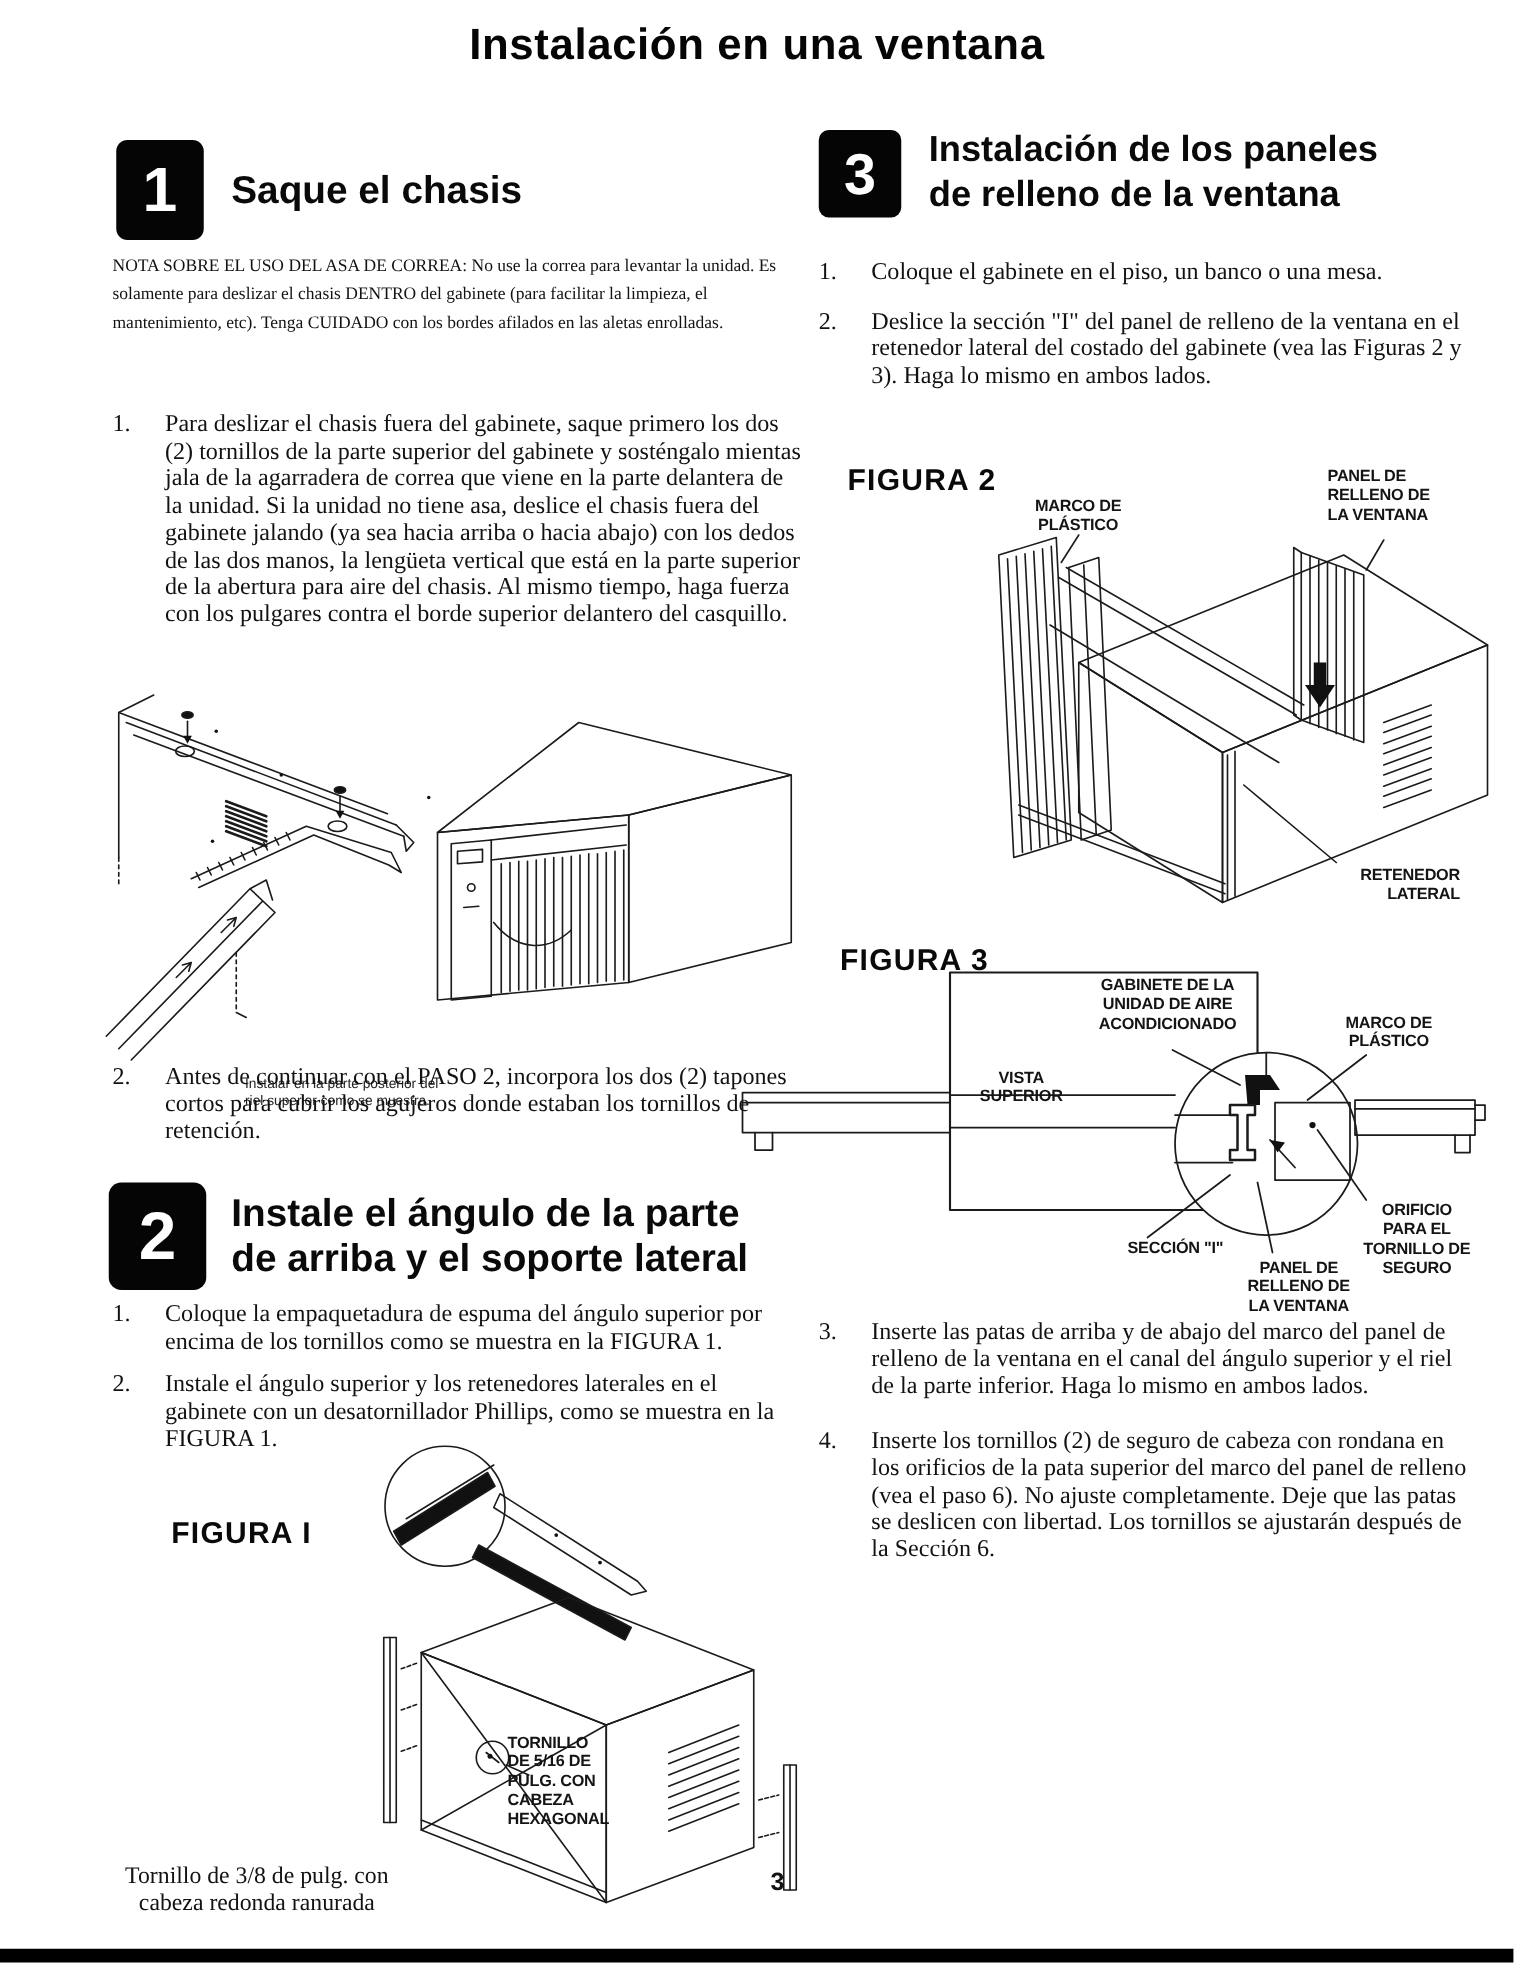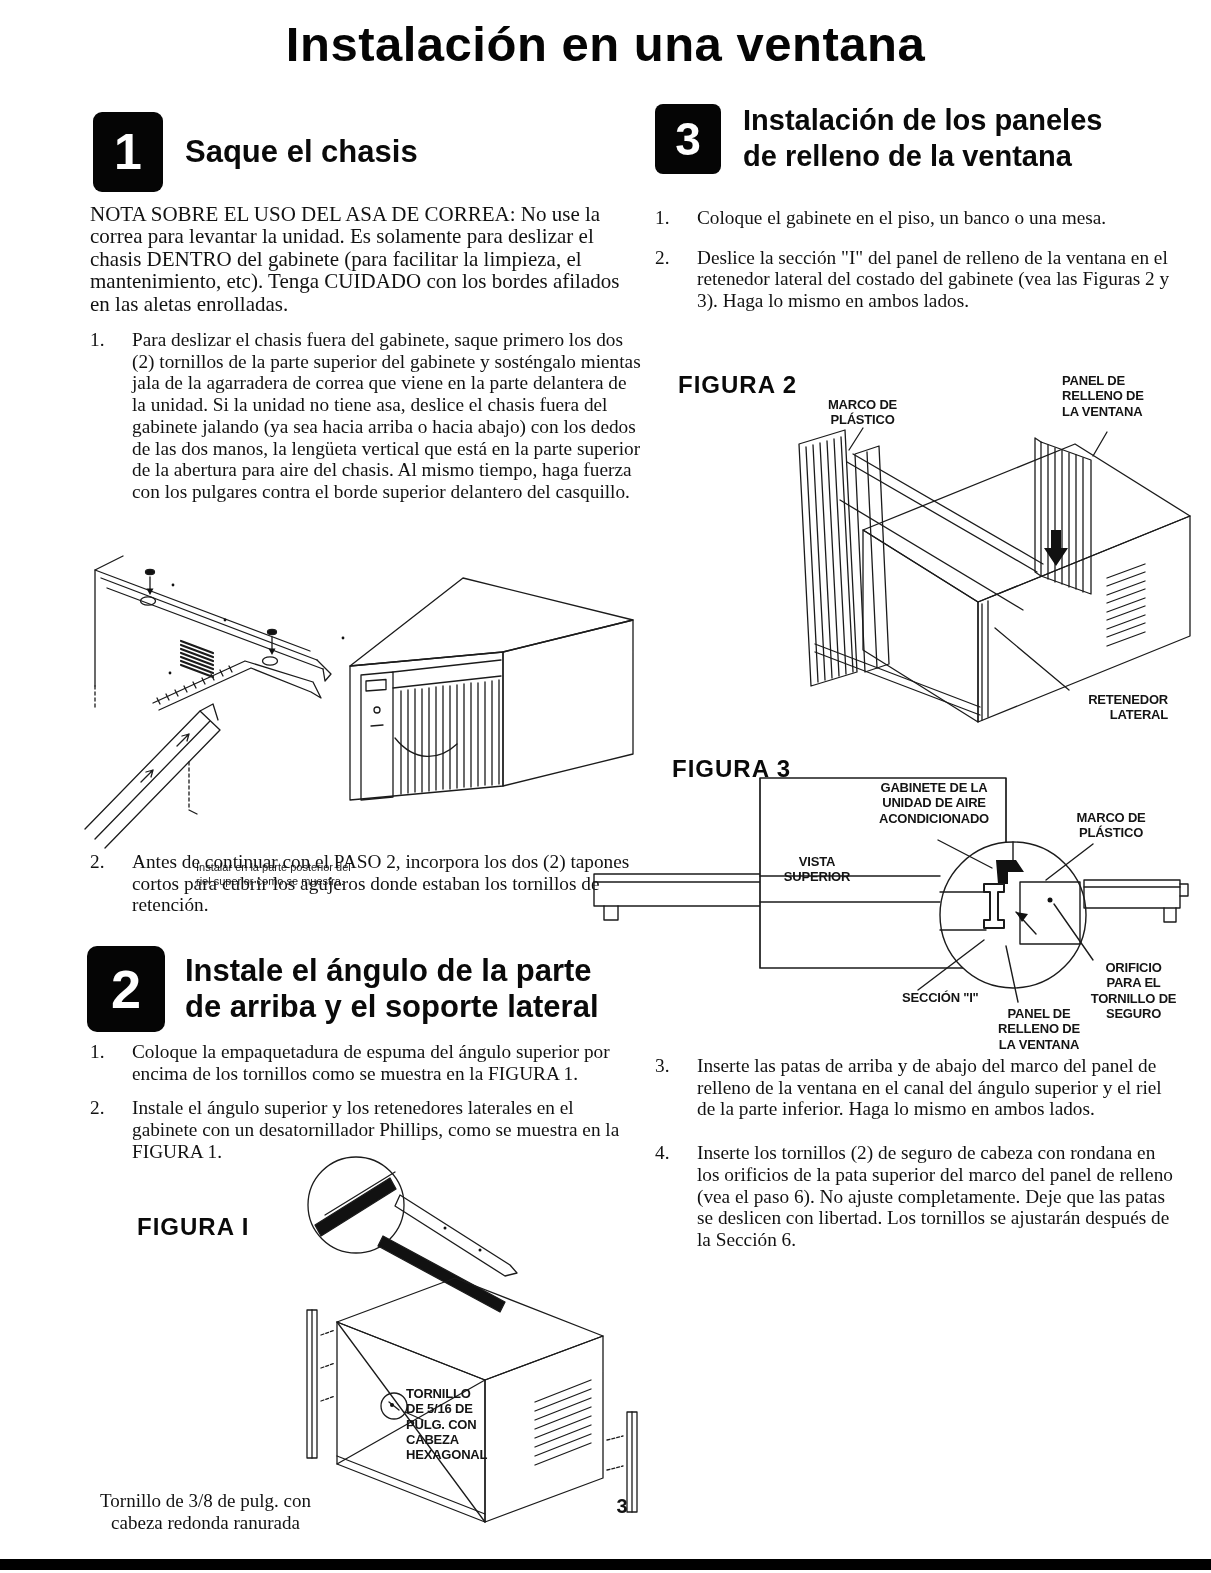--- a/index.html
+++ b/index.html
@@ -1,33 +1,33 @@
 <!DOCTYPE html>
 <html><head>
 <meta charset="utf-8">
 <style>
   html,body{margin:0;padding:0;background:#ffffff;}
   .page{position:relative;width:1211px;height:1573px;background:#fff;overflow:hidden;
         font-family:"Liberation Serif",serif;color:#121212;}
   .title{position:absolute;left:0;top:16px;width:1211px;text-align:center;margin:0;
-         font-family:"Liberation Sans",sans-serif;font-weight:bold;font-size:49px;
+         font-family:"Liberation Sans",sans-serif;font-weight:bold;font-size:35px;
          letter-spacing:0.5px;color:#050505;}
   .sec-head{position:absolute;display:flex;align-items:center;}
   .badge{background:#050505;color:#fff;display:flex;align-items:center;justify-content:center;
          font-family:"Liberation Sans",sans-serif;font-weight:bold;flex:none;}
   .b1{width:70px;height:80px;font-size:50px;border-radius:9px;}
   .b2{width:78px;height:86px;font-size:54px;border-radius:10px;}
   .b3{width:66px;height:70px;font-size:46px;border-radius:8px;}
   .sec-title{font-family:"Liberation Sans",sans-serif;font-weight:bold;color:#0a0a0a;
              white-space:pre-line;}
   .t1{font-size:31px;margin-left:22px;}
   .t2{font-size:31px;line-height:1.17;margin-left:20px;}
   .t3{font-size:29px;line-height:1.24;margin-left:22px;}
   .note{position:absolute;left:90px;top:203px;width:548px;margin:0;
-        font-size:21px;line-height:22.4px;}
+        font-size:14px;line-height:22.4px;}
   .list{position:absolute;}
   .li{display:flex;}
   .li .num{width:42px;flex:none;font-size:19.3px;line-height:21.7px;}
   .li .txt{flex:1;font-size:19.3px;line-height:21.7px;}
   .gap13{margin-bottom:13px;}
   .gap18{margin-bottom:18px;}
   .gap22{margin-bottom:22px;}
   .fig-heading{position:absolute;font-family:"Liberation Sans",sans-serif;font-weight:bold;
                font-size:24px;letter-spacing:1px;color:#0a0a0a;}
   .fig-label{position:absolute;font-family:"Liberation Sans",sans-serif;font-weight:bold;

